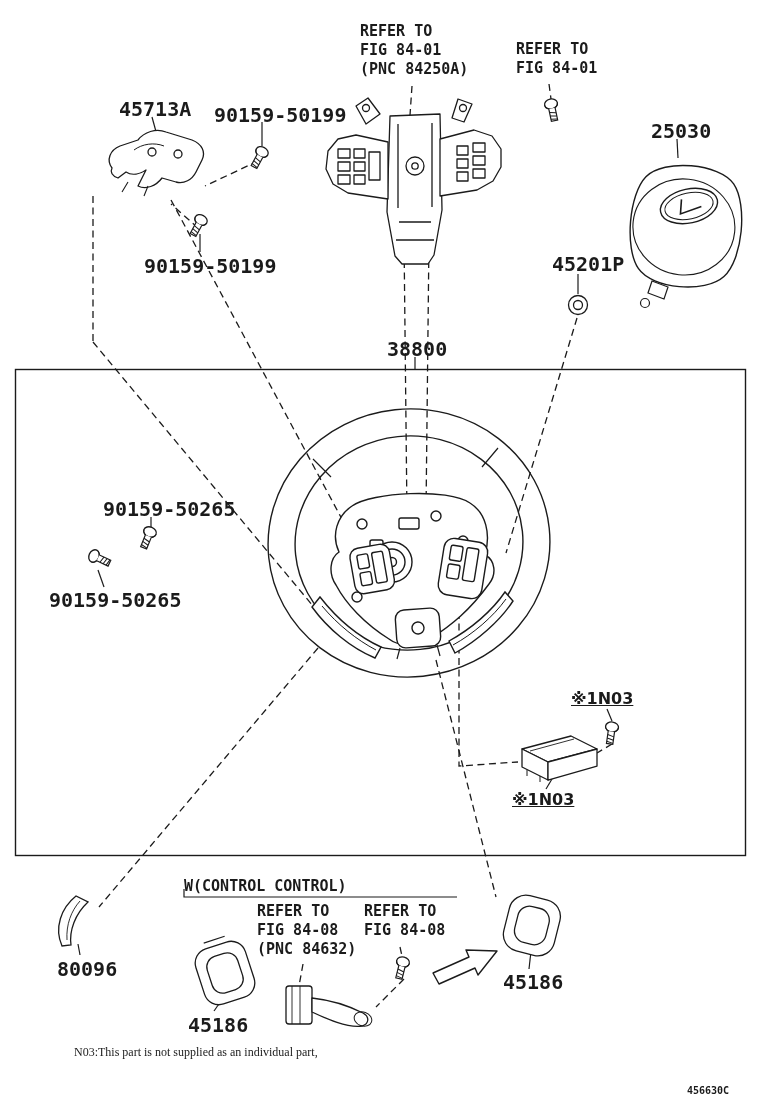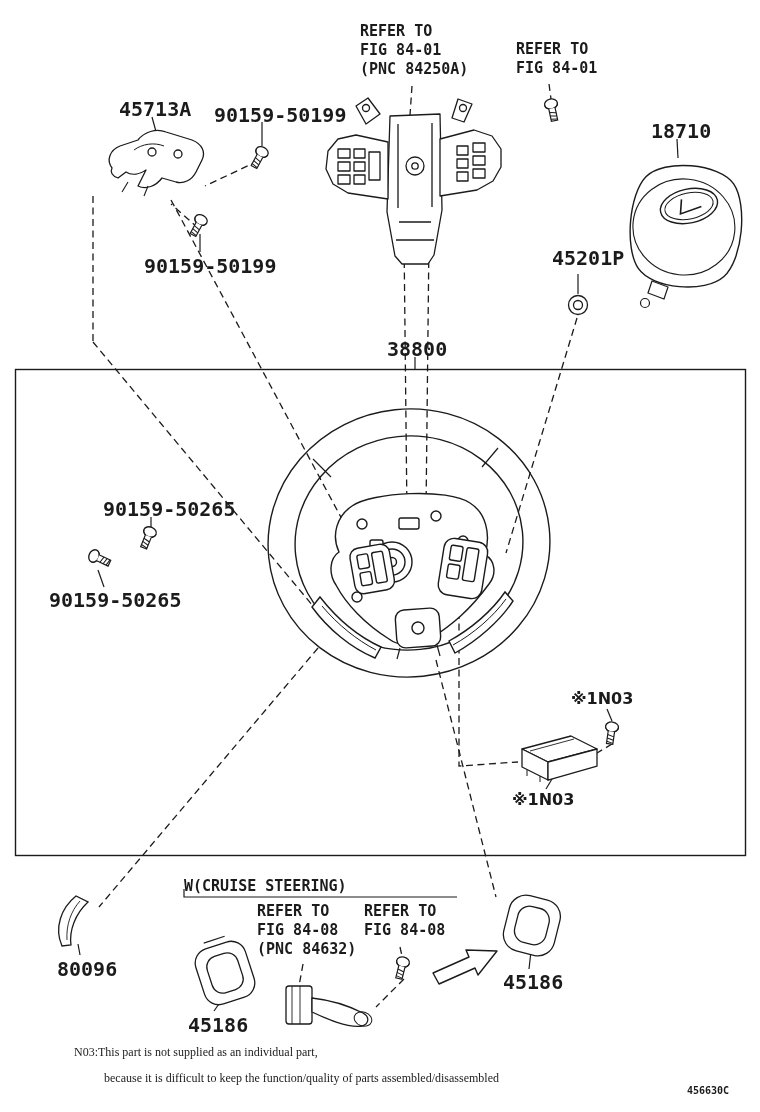--- a/index.html
+++ b/index.html
@@ -8,21 +8,21 @@
     position:relative; width:760px; height:1112px; background:#ffffff;
     font-family:"DejaVu Sans Mono", monospace; color:#1b1b1b; overflow:hidden;
   }
   #art { position:absolute; left:0; top:0; }
   .lbl {
     position:absolute; font-weight:bold; font-size:20px;
     white-space:pre-line; line-height:1.28; letter-spacing:0px;
   }
   .sm   { font-size:15px; }
   .n03  { font-size:16px; }
-  .jp   { font-family:"DejaVu Sans","DejaVu Sans Mono",sans-serif; }
+  .jp   { font-family:"DejaVu Sans","DejaVu Sans Mono",sans-serif;text-decoration:underline; }
   .note { font-family:Liberation Serif, serif; font-weight:normal; font-size:12px; }
   .code { font-weight:bold; font-size:10px; }
 </style>
 </head>
 <body>
 
 <div id="canvas">
 
   <svg id="art" width="760" height="1112" viewBox="0 0 760 1112">
     <defs>
@@ -207,34 +207,33 @@
     </g>
   </svg>
 
   <div class="lbl sm" style="left:360px;top:22px">REFER TO
 FIG 84-01
 (PNC 84250A)</div>
   <div class="lbl sm" style="left:516px;top:40px">REFER TO
 FIG 84-01</div>
   <div class="lbl" style="left:119px;top:97px">45713A</div>
   <div class="lbl" style="left:214px;top:103px">90159-50199</div>
-  <div class="lbl" style="left:651px;top:119px">18710</div>
+  <div class="lbl" style="left:651px;top:119px">25030</div>
   <div class="lbl" style="left:144px;top:254px">90159-50199</div>
-  <div class="lbl" style="left:552px;top:246px">45201P</div>
+  <div class="lbl" style="left:552px;top:252px">45201P</div>
   <div class="lbl" style="left:387px;top:337px">38800</div>
   <div class="lbl" style="left:103px;top:497px">90159-50265</div>
   <div class="lbl" style="left:49px;top:588px">90159-50265</div>
   <div class="lbl n03 jp" style="left:571px;top:689px">※1N03</div>
   <div class="lbl n03 jp" style="left:512px;top:790px">※1N03</div>
   <div class="lbl" style="left:57px;top:957px">80096</div>
-  <div class="lbl sm" style="left:184px;top:877px">W(CRUISE STEERING)</div>
+  <div class="lbl sm" style="left:184px;top:877px">W(CONTROL CONTROL)</div>
   <div class="lbl sm" style="left:257px;top:902px">REFER TO
 FIG 84-08
 (PNC 84632)</div>
   <div class="lbl sm" style="left:364px;top:902px">REFER TO
 FIG 84-08</div>
   <div class="lbl" style="left:188px;top:1013px">45186</div>
   <div class="lbl" style="left:503px;top:970px">45186</div>
   <div class="lbl note" style="left:74px;top:1045px">N03:This part is not supplied as an individual part,</div>
-  <div class="lbl note" style="left:104px;top:1071px">because it is difficult to keep the function/quality of parts assembled/disassembled</div>
   <div class="lbl code" style="left:687px;top:1085px">456630C</div>
 
 </div>
 
 </body></html>

